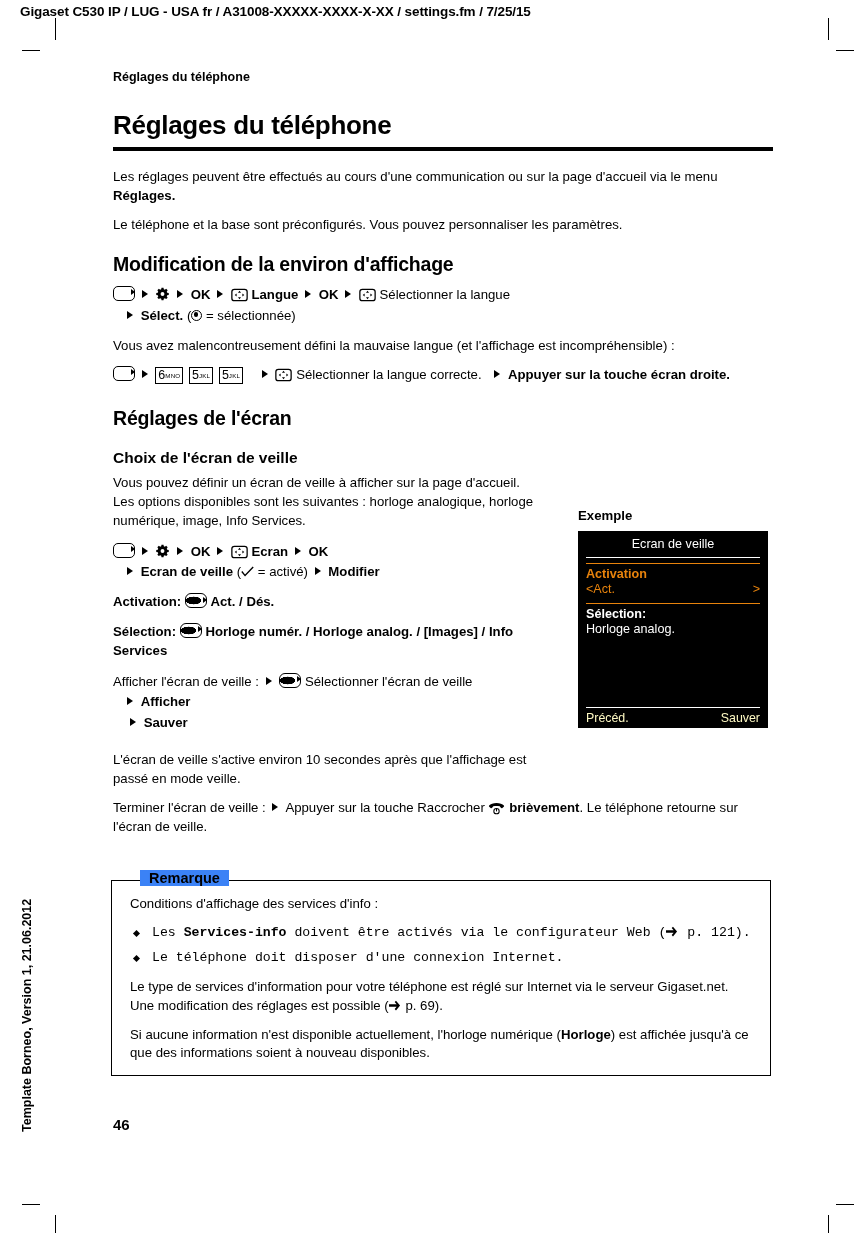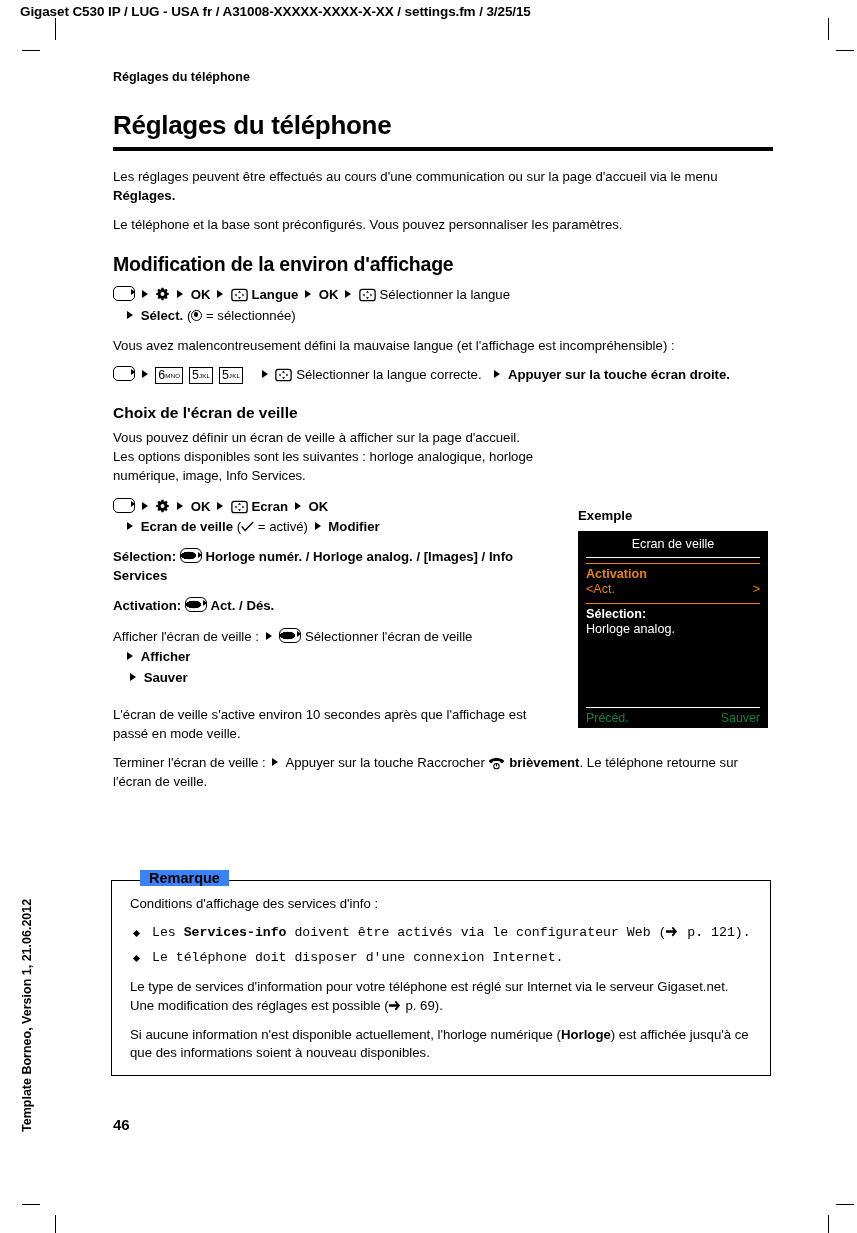--- a/index.html
+++ b/index.html
@@ -261,21 +261,21 @@
   .lcd-sel-value {
     color: #ffffff;
     padding: 1px 8px 0 8px;
   }
   .lcd-softkeys {
     position: absolute;
     left: 0; right: 0; bottom: 0;
     padding: 0 8px 3px 8px;
     display: flex;
     justify-content: space-between;
-    color: #15803d;
+    color: #fef9c3;
     font-size: 12.4px;
   }
   .lcd-softline {
     position: absolute;
     left: 8px; right: 8px;
     bottom: 20px;
     height: 1px;
     background: #ffffff;
   }
 
@@ -340,21 +340,21 @@
 
 <div class="crop v" style="left:55px; top:18px;"></div>
 <div class="crop h" style="left:22px; top:50px;"></div>
 <div class="crop v" style="left:828px; top:18px;"></div>
 <div class="crop h" style="left:836px; top:50px;"></div>
 <div class="crop h" style="left:22px; top:1204px;"></div>
 <div class="crop v" style="left:55px; top:1215px;"></div>
 <div class="crop h" style="left:836px; top:1204px;"></div>
 <div class="crop v" style="left:828px; top:1215px;"></div>
 
-<div class="running-head">Gigaset C530 IP / LUG - USA fr / A31008-XXXXX-XXXX-X-XX / settings.fm / 3/25/15</div>
+<div class="running-head">Gigaset C530 IP / LUG - USA fr / A31008-XXXXX-XXXX-X-XX / settings.fm / 7/25/15</div>
 
 <div class="side-note">Template Borneo, Version 1, 21.06.2012</div>
 
 <div class="page">
 
   <div class="chapter-marker">Réglages du téléphone</div>
 
   <h1 class="title">Réglages du téléphone</h1>
   <hr class="rule">
 
@@ -408,20 +408,21 @@
       <span class="ico ico-nav"><svg viewBox="0 0 26 22" width="17" height="14">
             <path fill="none" stroke="#000" stroke-width="2" d="M5 2h16a4 4 0 014 4v10a4 4 0 01-4 4H5a4 4 0 01-4-4V6a4 4 0 014-4z"></path>
             <path fill="#000" d="M13 4.5l2.4 3h-4.8zM13 17.5l-2.4-3h4.8zM5.5 11l3-2.4v4.8zM20.5 11l-3 2.4V8.6z"></path>
           </svg></span>
       <span>Sélectionner la langue correcte.</span>
       <span style="display:inline-block;width:6px;"></span><span class="arrow"></span>
       <b>Appuyer sur la touche écran </b><b>droite.</b>
     </span>
   </div>
 
+  <h2 class="sec">Réglages de l'écran</h2>
 
   <h3 class="sub">Choix de l'écran de veille</h3>
 
   <p class="body" style="width:425px;">Vous pouvez définir un écran de veille à afficher sur la page d'accueil. Les options disponibles sont les suivantes : horloge analogique, horloge numérique, image, Info Services.</p>
 
   <div class="steps" style="width:440px;">
     <span class="ln">
       <span class="ico ico-display"></span>
       <span class="arrow"></span>
       <span class="ico ico-gear"><svg viewBox="0 0 24 24" width="15" height="15">
@@ -442,31 +443,31 @@
       <span class="arrow"></span>
       <b>Ecran de veille</b>
       <span>(</span><span class="ico ico-check"><svg viewBox="0 0 16 13" width="13" height="11">
             <path fill="none" stroke="#000" stroke-width="1.7" d="M1 6.5l4 5L15 1"></path>
           </svg></span>
       <span>= activé)</span>
       <span class="arrow"></span>
       <b>Modifier</b>
     </span>
   </div>
+
+  <p class="body" style="width:425px;">
+    <b>Activation:</b>
+    <span class="ico ico-display-solid"></span>
+    <b>Act. / Dés.</b>
+  </p>
 
   <p class="body" style="width:425px;">
     <b>Sélection:</b>
     <span class="ico ico-display-solid"></span>
     <b>Horloge numér. / Horloge analog. / [Images] / Info Services</b>
-  </p>
-
-  <p class="body" style="width:425px;">
-    <b>Activation:</b>
-    <span class="ico ico-display-solid"></span>
-    <b>Act. / Dés.</b>
   </p>
 
   <div class="steps" style="width:440px;">
     <span class="ln">
       <span>Afficher l'écran de veille :</span>
       <span class="arrow"></span>
       <span class="ico ico-display-solid"></span>
       <span>Sélectionner l'écran de veille</span>
     </span>
     <span class="ln indent">

